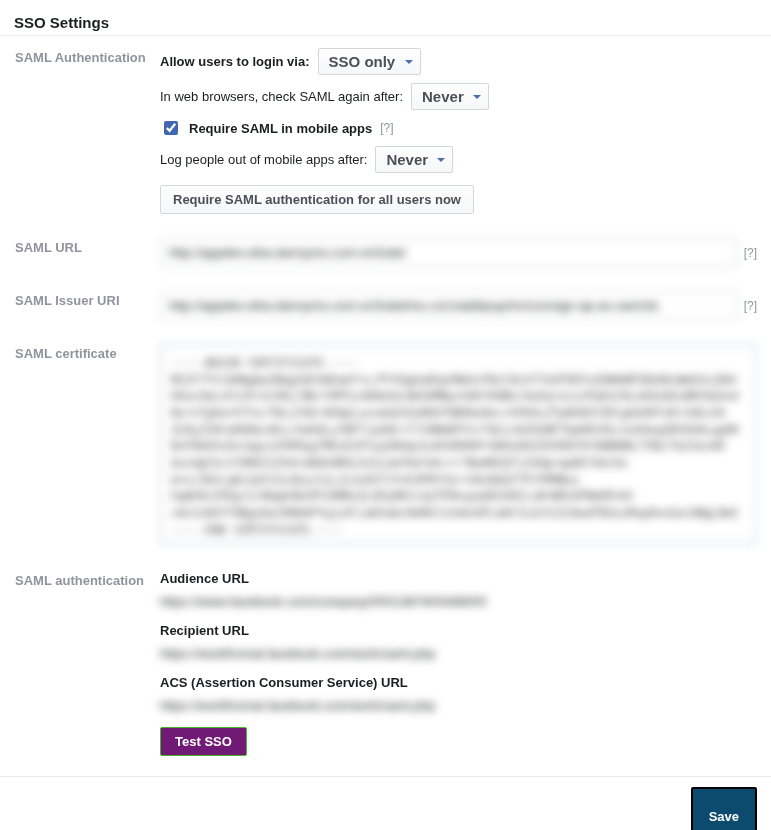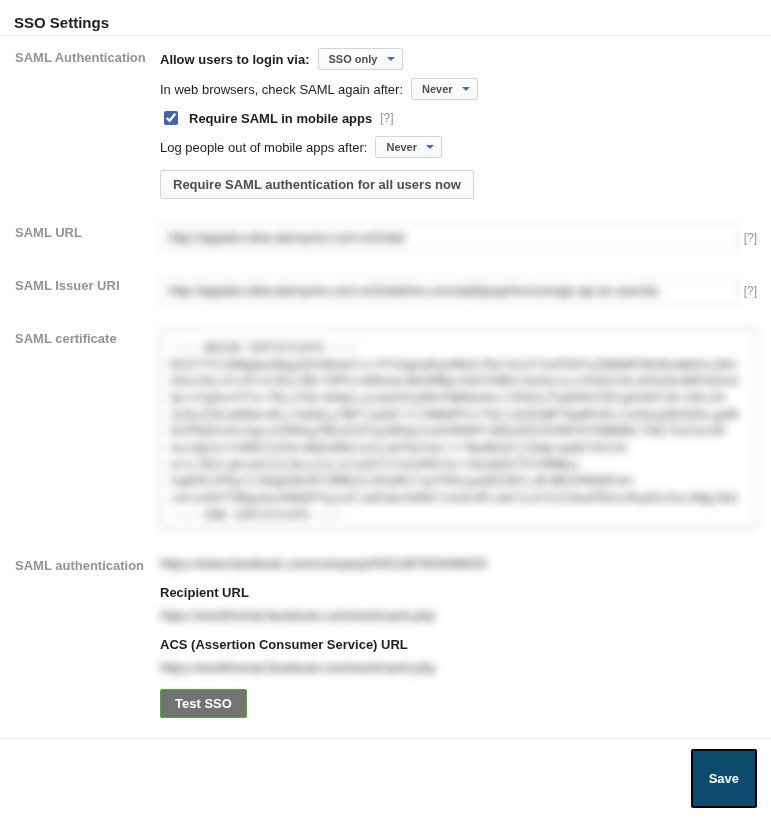--- a/index.html
+++ b/index.html
@@ -40,21 +40,21 @@
     flex-wrap: wrap;
   }
   .line:last-child { margin-bottom: 0; }
   .bold { font-weight: 600; }
   select.dropdown {
     appearance: none;
     border: 1px solid #d3d6db;
     border-radius: 2px;
     background: linear-gradient(#fefefe, #f6f7f9);
     padding: 4px 24px 4px 10px;
-    font-size: 11px;
+    font-size: 15px;
     color: #4b4f56;
     font-weight: 600;
     cursor: pointer;
     position: relative;
   }
   .select-wrap { position: relative; display: inline-block; }
   .select-wrap::after {
     content: "";
     position: absolute;
     right: 8px;
@@ -120,21 +120,21 @@
     margin-top: 8px;
     margin-bottom: 8px;
     font-size: 13px;
   }
   .config-heading.first { margin-top: 0; }
   .config-val {
     color: #1c1e21;
     margin-bottom: 14px;
   }
   button.green-btn {
-    background: #737373;
+    background: #701a75;
     color: #fff;
     font-weight: 600;
     border: 1px solid #42b72a;
     border-radius: 2px;
     padding: 6px 14px;
     font-size: 13px;
     cursor: pointer;
   }
   .footer {
     border-top: 1px solid #e9eaec;
@@ -233,20 +233,21 @@
 m+n/36SryBiZwF23zIKszYzLJLVxEkTJTnh3PRYCbr+SHiN4SF7FCP0MNns
 hq8U9v2PEgr2/8bgbSNiMT20MHLELdFpOM/LSpTP6hspaGR2SRCLvB+BMJXPNddPzHr
 vdv1nOUTf4Bgs6ecM4KAPYqjLHliaK5abz9eMelInXdv0FLdeFJLdrXJZ16wdfN3uzMspDnxGocONgL8mI
 -----END CERTIFICATE-----</textarea>
     </div>
   </div>
 
   <div class="row">
     <div class="label-col">SAML authentication</div>
     <div class="field-col">
+      <div class="config-heading first">Audience URL</div>
       <div class="config-val blur">https://www.facebook.com/company/0001387400448000</div>
 
       <div class="config-heading">Recipient URL</div>
       <div class="config-val blur">https://workfromat.facebook.com/work/saml.php</div>
 
       <div class="config-heading">ACS (Assertion Consumer Service) URL</div>
       <div class="config-val blur">https://workfromat.facebook.com/work/saml.php</div>
 
       <button class="green-btn">Test SSO</button>
     </div>

